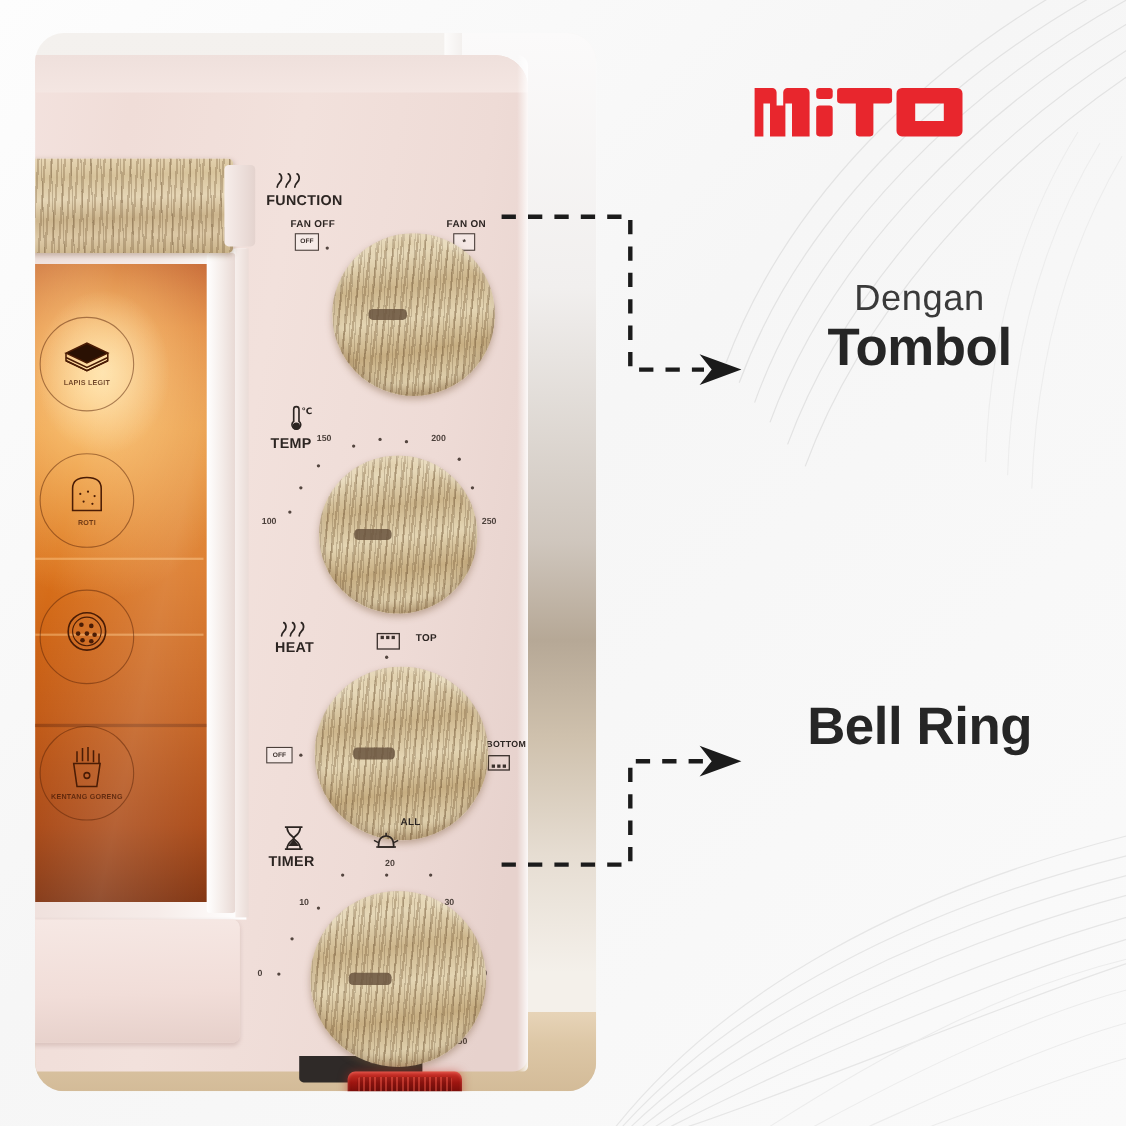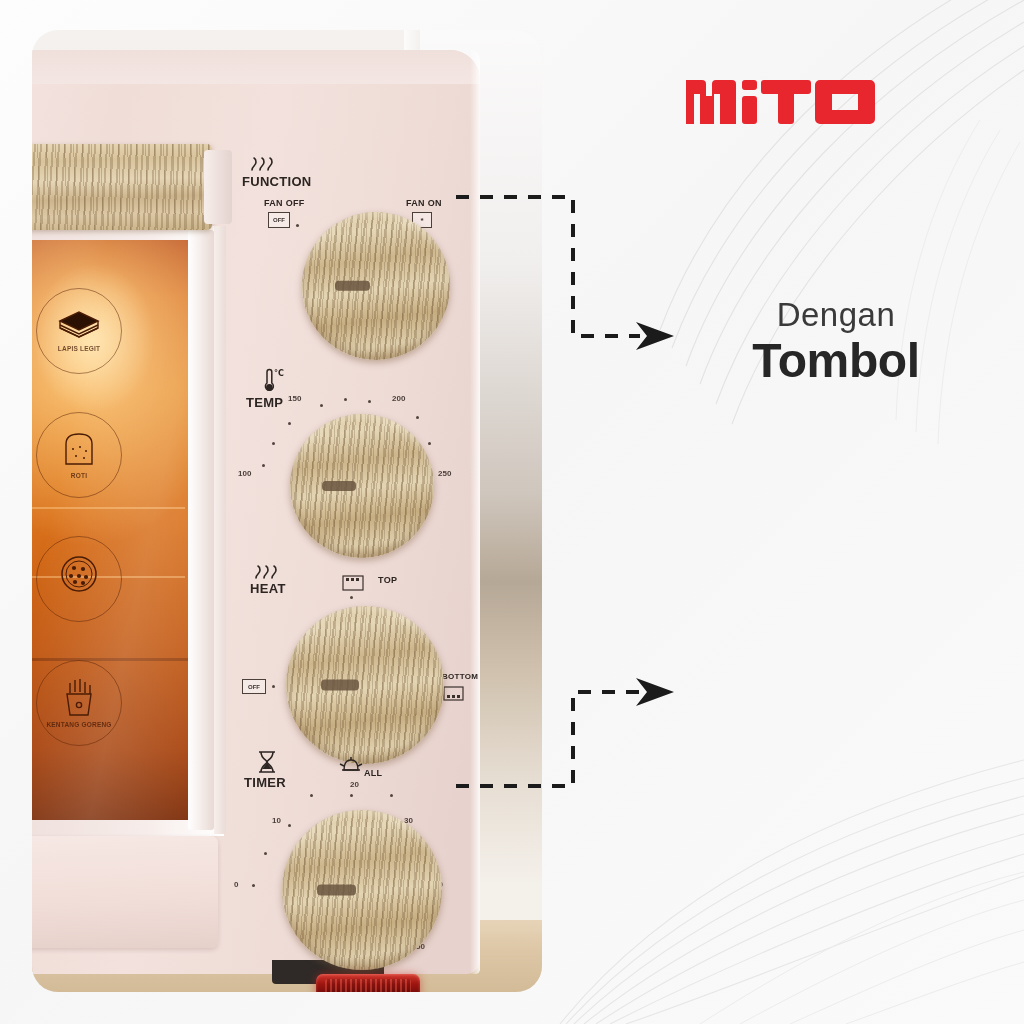--- a/index.html
+++ b/index.html
@@ -104,21 +104,21 @@
   .mini-box { position:absolute; border:1px solid #4b3f3a; background:rgba(255,255,255,.35);
     display:flex; align-items:center; justify-content:center; }
   .power-lamp { position:absolute; left:88px; top:880px; width:104px; height:30px;
     border-radius:7px;
     background:linear-gradient(180deg,#d3372d 0%,#9d1510 34%,#6f0b08 70%,#4b0604 100%);
     box-shadow:0 0 9px rgba(190,40,28,.5), inset 0 1px 3px rgba(255,150,140,.45); }
   .power-lamp::before { content:""; position:absolute; left:9px; right:9px; top:5px; bottom:5px;
     background:repeating-linear-gradient(90deg, rgba(255,120,100,.30) 0 2px, rgba(0,0,0,.14) 2px 5px); border-radius:3px; }
 
   
-  .callout { position:absolute;margin-top:44px; }
+  .callout { position:absolute; }
   .co-small { font-size:33px; font-weight:300; color:#3a3a3a; letter-spacing:.5px; }
   .co-big { font-size:48px; font-weight:700; color:#262626; line-height:1.04; letter-spacing:-.4px; }
 
   
   #logo { position:absolute; left:684px; top:72px; }
 </style>
 </head>
 <body>
 
 <div id="bg-layer"></div>
@@ -316,21 +316,21 @@
       <path d="M6 20 L16 20 L11 14 Z" fill="#2c2522"></path>
     </svg>
     <div class="pnl-lbl" style="left:16px;top:681px;font-size:13px">TIMER</div>
     <svg style="position:absolute;left:110px;top:660px" width="26" height="26" viewBox="0 0 26 26">
       <g stroke="#2c2522" stroke-width="1.5" fill="none">
         <path d="M6 16 C6 9 9 6 13 6 C17 6 20 9 20 16 Z"></path>
         <path d="M4 16 L22 16 M13 6 L13 3"></path>
       </g>
       <path d="M2 10 L6 12 M24 10 L20 12" stroke="#2c2522" stroke-width="1.4"></path>
     </svg>
-    <div class="pnl-lbl" style="left:136px;top:674px;font-size:9px">ALL</div>
+    <div class="pnl-lbl" style="left:136px;top:648px;font-size:9px">ALL</div>
     <div class="tick-num" style="left:122px;top:686px">20</div>
     <div class="tick-dot" style="left:122px;top:700px"></div>
     <div class="tick-num" style="left:44px;top:722px">10</div>
     <div class="tick-num" style="left:176px;top:722px">30</div>
     <div class="tick-num" style="left:6px;top:786px">0</div>
     <div class="tick-num" style="left:206px;top:786px">40</div>
     <div class="tick-num" style="left:188px;top:848px">50</div>
     <div class="tick-num" style="left:108px;top:866px">60</div>
     <div class="tick-dot" style="left:82px;top:700px"></div>
     <div class="tick-dot" style="left:162px;top:700px"></div>
@@ -370,13 +370,14 @@
     </g>
   </svg>
 </div>
 
 <div class="callout" style="left:676px;top:252px;width:320px">
   <div class="co-small" style="text-align:center;margin-bottom:2px">Dengan</div>
   <div class="co-big" style="text-align:center">Tombol</div>
 </div>
 
 <div class="callout" style="left:676px;top:636px;width:320px">
+  <div class="co-big" style="text-align:center">Bell Ring</div>
 </div>
 
 </body></html>

